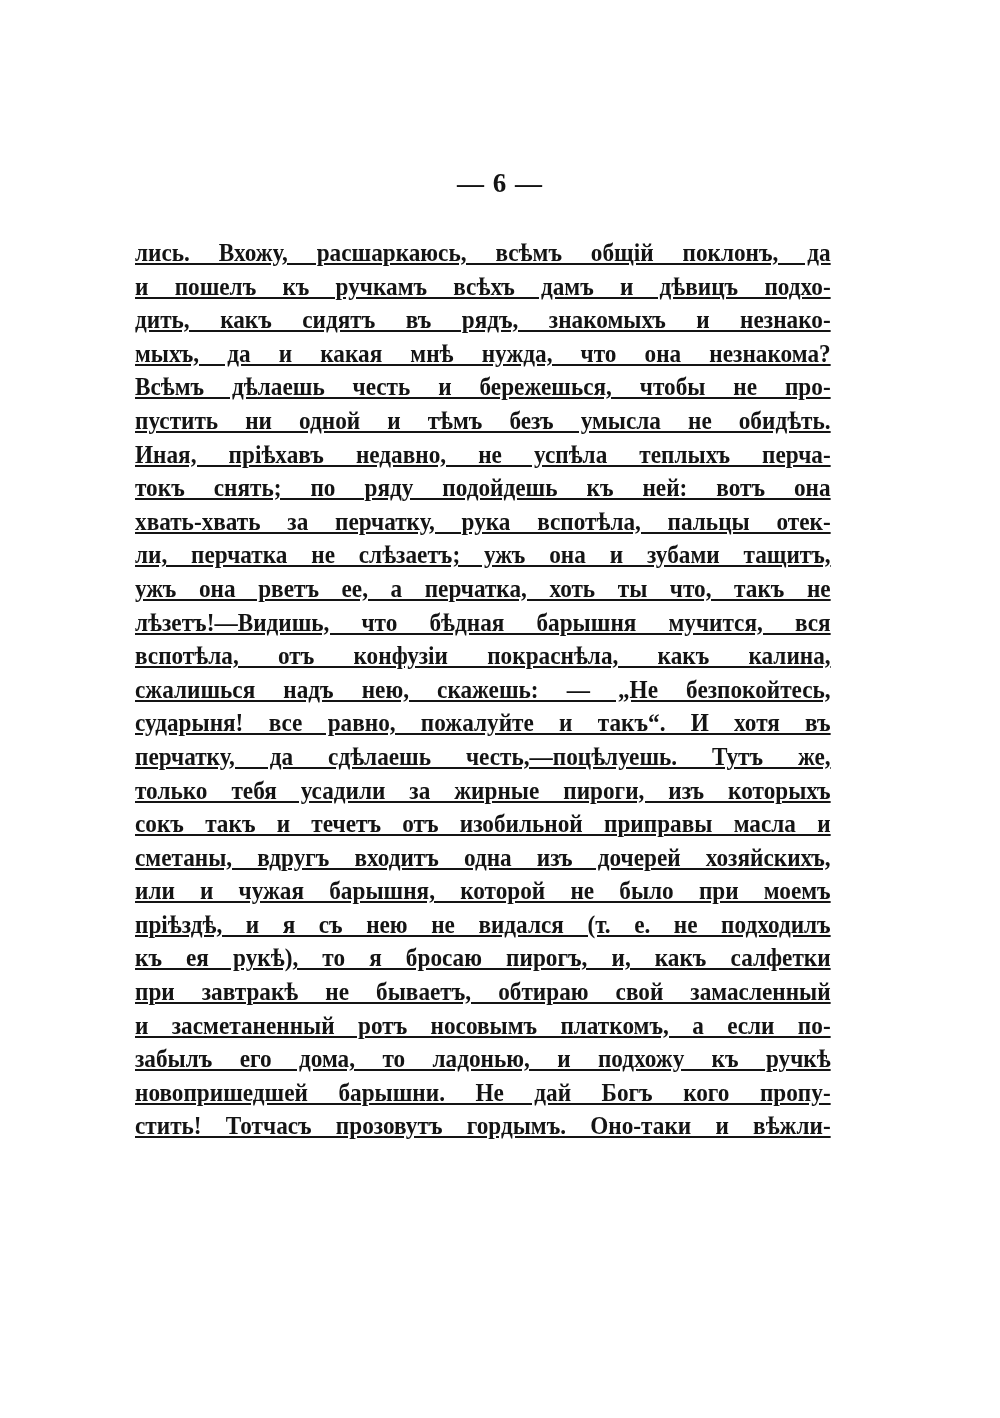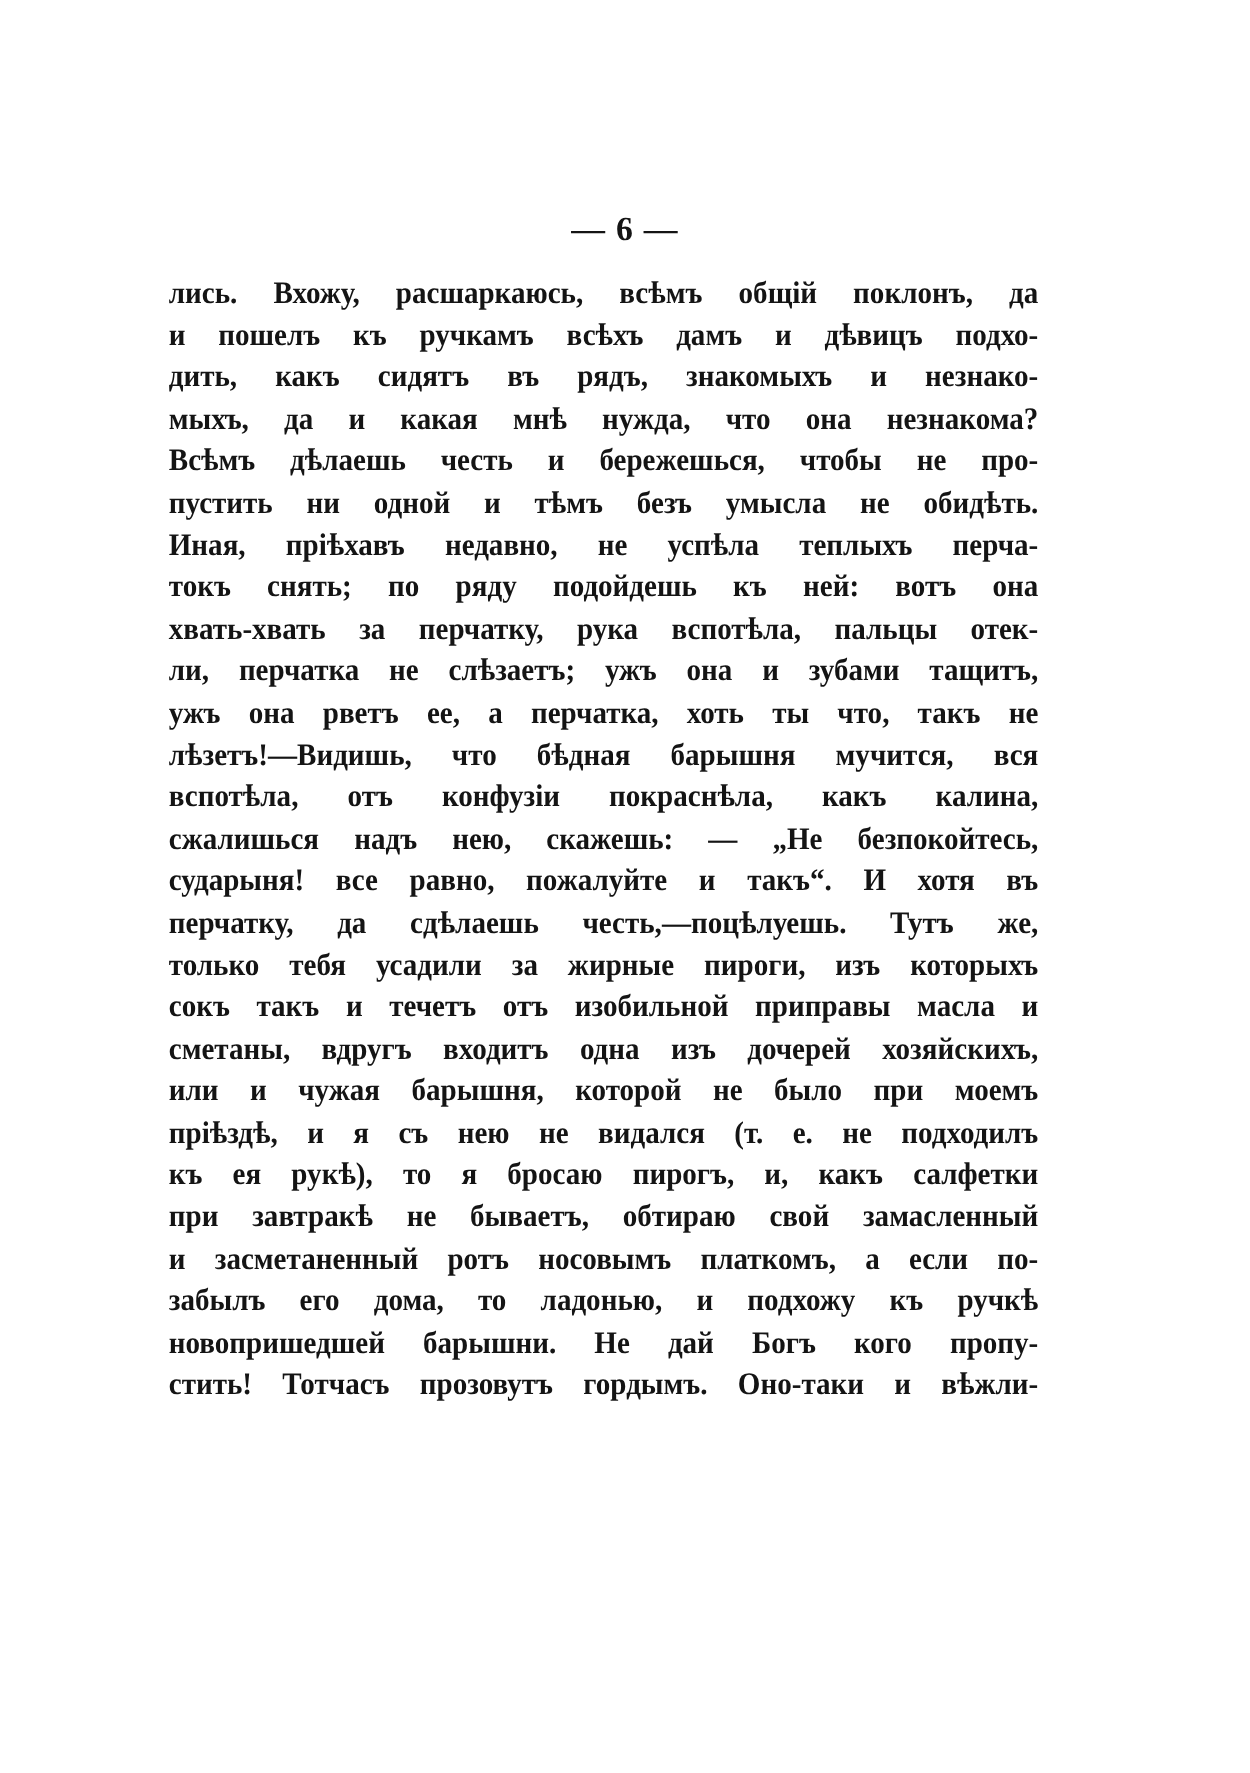--- a/index.html
+++ b/index.html
@@ -30,22 +30,23 @@
       width: 1000px;
       text-align: center;
       font-size: 27px;
       line-height: 34px;
       font-weight: bold;
       letter-spacing: 1px;
     }
     .body-text {
       position: absolute;
       left: 135px;
-      top: 218px;
+      top: 236px;
       width: 696px;
+      text-decoration: underline;
     }
     .line {
       display: block;
       height: 33.6px;
       line-height: 33.6px;
       font-size: 25px;
       font-weight: bold;
       white-space: nowrap;
       text-align: justify;
       text-align-last: justify;

